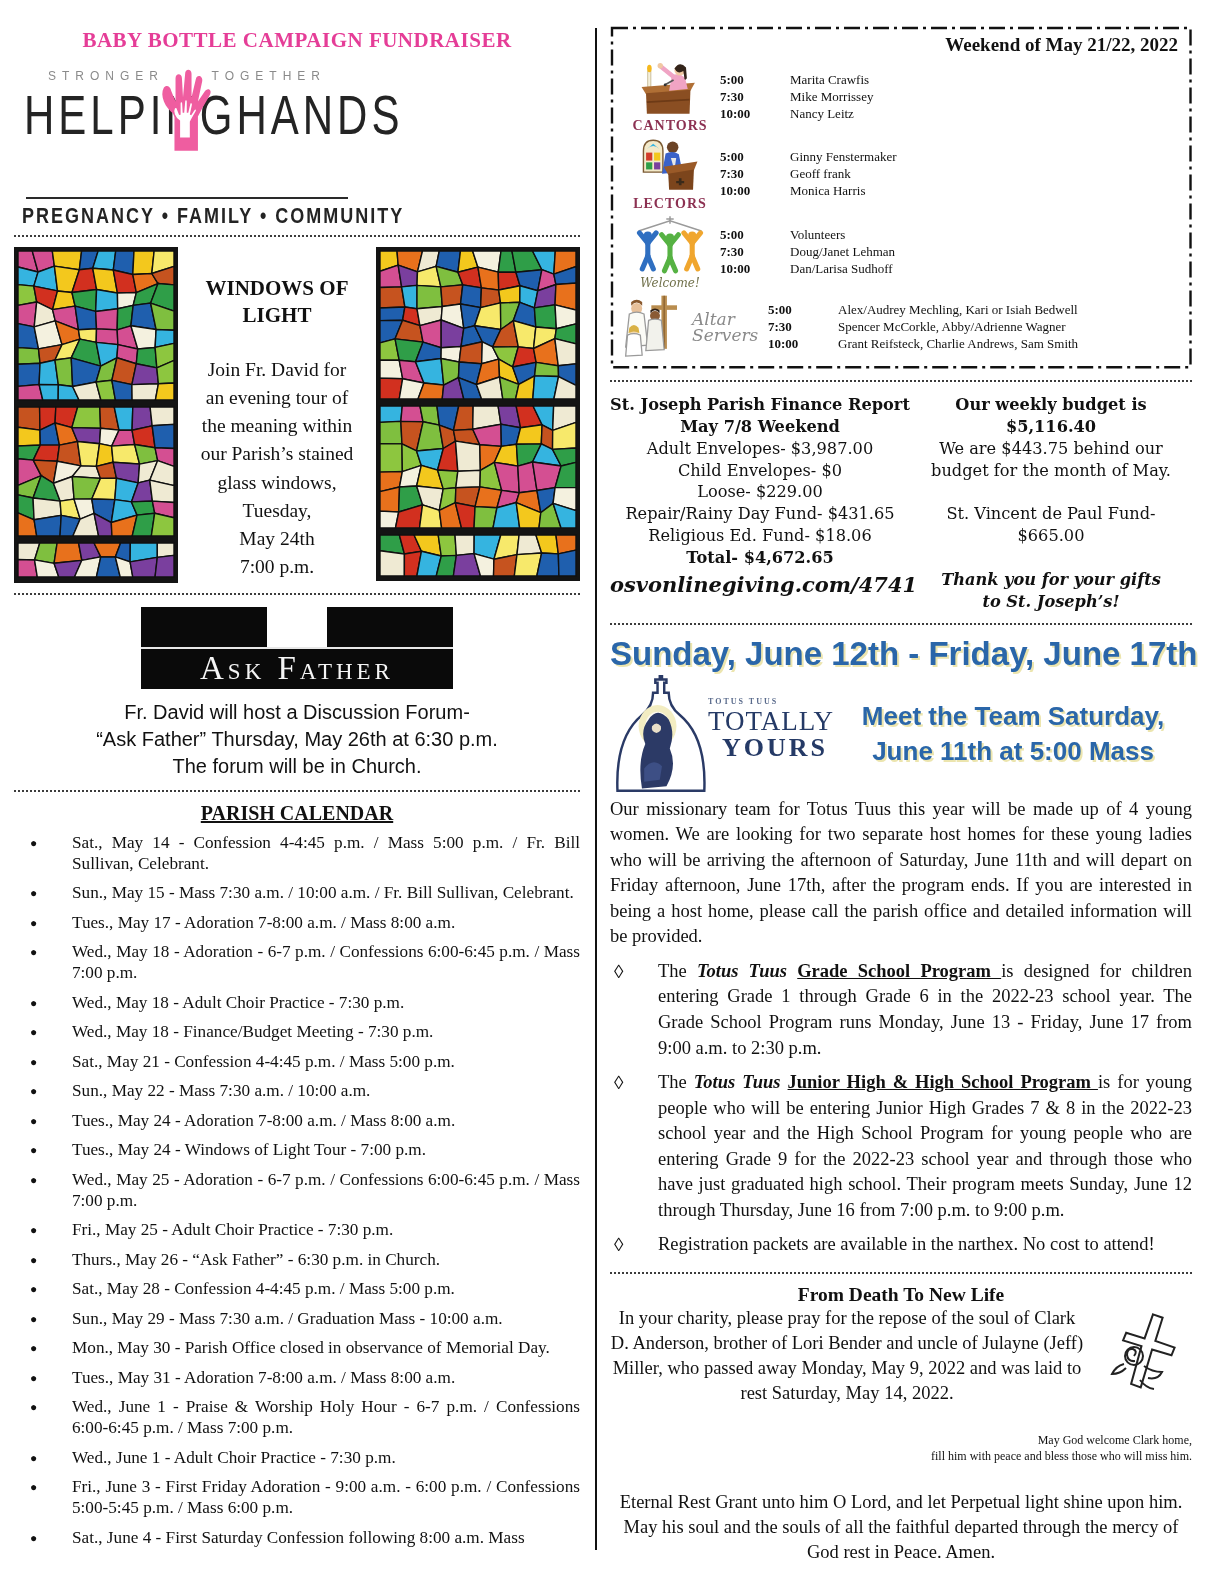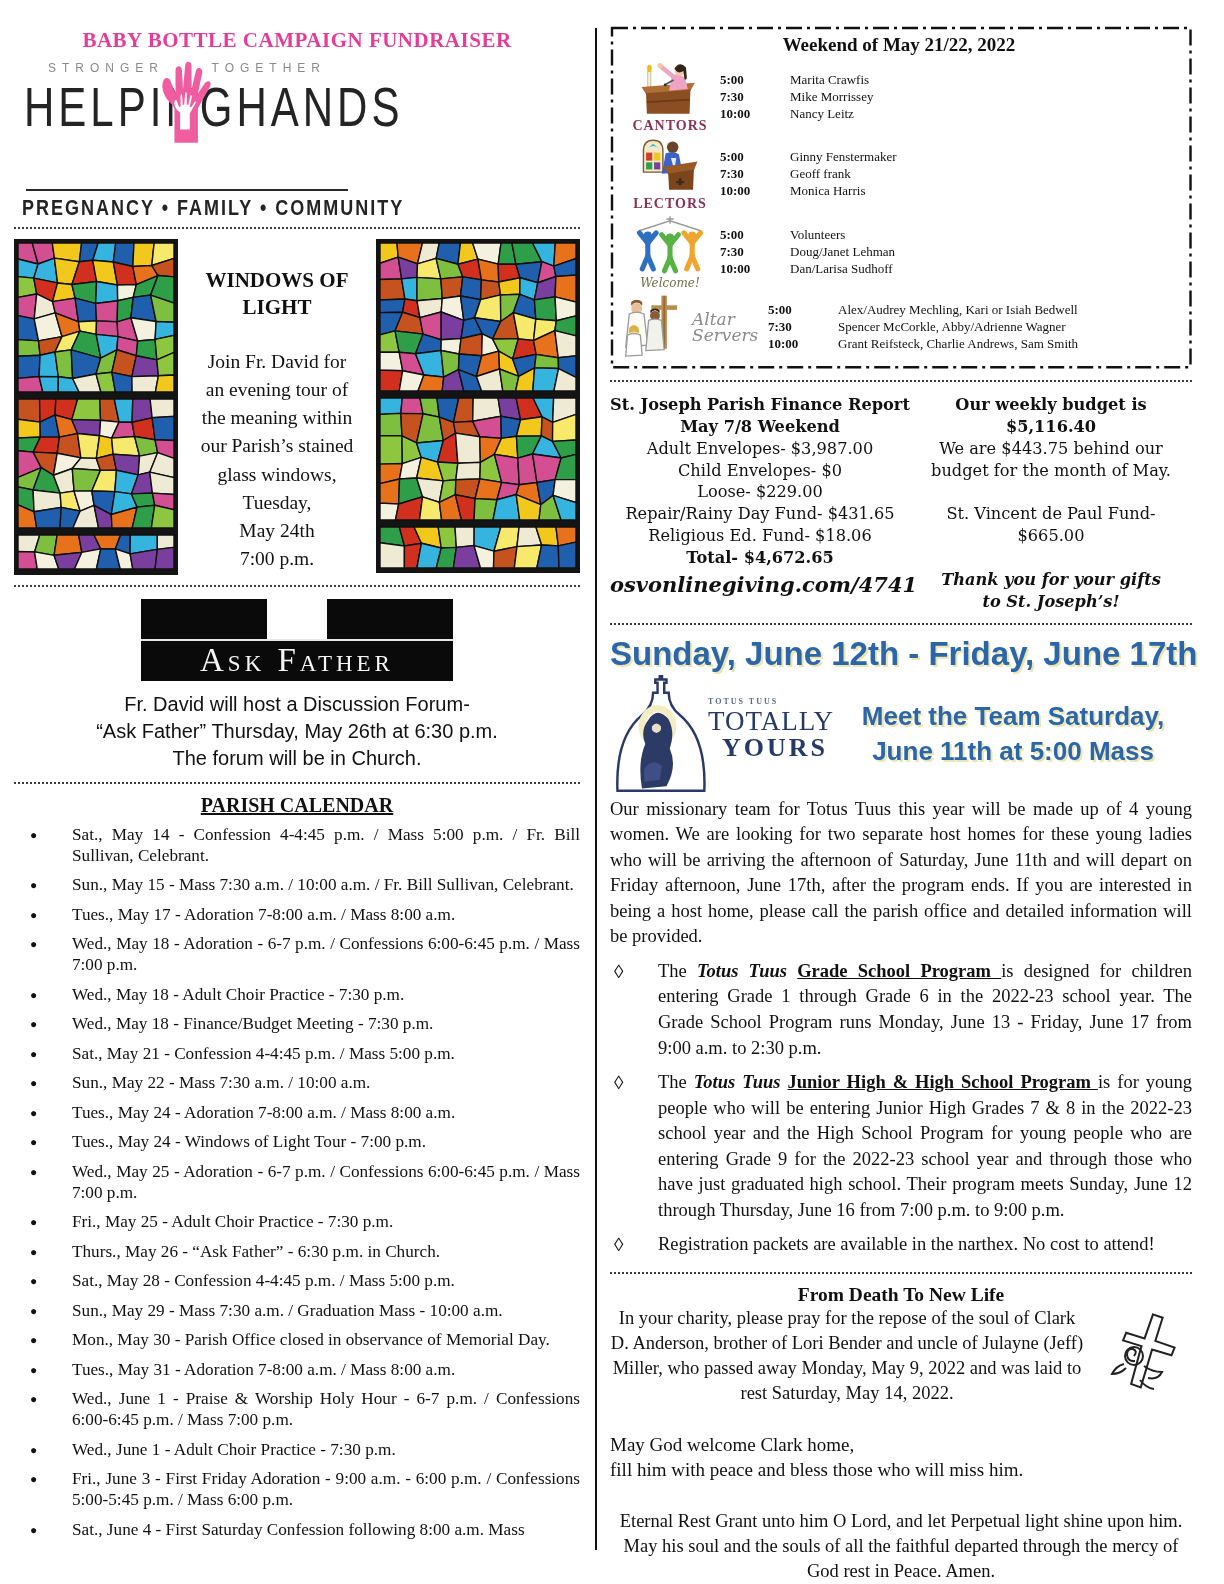--- a/index.html
+++ b/index.html
@@ -7,21 +7,21 @@
         font-family:"Liberation Serif",serif;color:#111;}
   .vdivider{position:absolute;left:595px;top:28px;width:2px;height:1522px;background:#111;}
   .col-left{position:absolute;left:14px;top:28px;width:566px;}
   .col-right{position:absolute;left:610px;top:26px;width:582px;}
   .sep{border-top:2px dotted #3c3c3c;height:0;margin:10px 0;}
   .prewrap{white-space:pre-line;}
   .b{font-weight:bold;}
 
   
   .campaign-title{color:#e53d97;font-weight:bold;font-size:21px;text-align:center;letter-spacing:.5px;}
-  .logo-row{display:flex;margin-top:0;flex-direction:column;}
+  .logo-row{display:flex;margin-top:8px;flex-direction:column;}
   .hh-logo{position:relative;width:330px;padding-left:8px;}
   .hh-top{display:flex;justify-content:space-between;padding:0 26px;font-family:"Liberation Sans",sans-serif;
           font-size:12px;letter-spacing:6px;color:#8a8a8a;margin-top:8px;}
   .hh-main{display:flex;justify-content:space-between;padding:0 2px;font-family:"Liberation Sans",sans-serif;
            font-size:42px;color:#242424;transform:scaleY(1.30);transform-origin:top;letter-spacing:4px;margin-top:2px;}
   .hh-hand{position:absolute;left:50%;top:4px;transform:translateX(-50%);z-index:2;}
   .hh-rule{height:2px;background:#2a2a2a;margin:64px 4px 5px 4px;}
   .hh-tag{font-family:"Liberation Sans",sans-serif;font-size:18px;font-weight:bold;letter-spacing:2px;
           color:#242424;transform:scaleY(1.2);transform-origin:top;white-space:nowrap;}
   .return-note{flex:1;color:#e53d97;font-weight:bold;font-size:20px;text-align:center;margin-top:40px;line-height:1.3;}
@@ -40,21 +40,21 @@
   .forum-text{font-family:"Liberation Sans",sans-serif;font-size:20px;text-align:center;margin-top:10px;line-height:1.35;}
 
   .cal-title{font-weight:bold;font-size:20px;text-align:center;text-decoration:underline;margin-top:2px;}
   #calendar-list{list-style:none;margin:8px 0 0 0;padding:0;font-size:17.2px;line-height:1.22;}
   #calendar-list li{position:relative;padding-left:58px;margin-bottom:8.5px;text-align:justify;}
   #calendar-list li::before{content:"●";position:absolute;left:16px;top:3px;font-size:12px;}
 
   
   .schedule-box{position:relative;padding:8px 14px 6px 10px;}
   .dashdot{position:absolute;inset:0;width:100%;height:100%;pointer-events:none;}
-  .sched-title{font-weight:bold;font-size:19px;text-align:center;margin-bottom:4px;}
+  .sched-title{font-weight:bold;font-size:19px;text-align:right;margin-bottom:4px;}
   .sg-row{display:flex;margin:2px 0;}
   .sg-icon{width:100px;flex:none;display:flex;flex-direction:column;align-items:center;}
   .sg-icon.alt{width:148px;flex-direction:row;align-items:center;justify-content:flex-start;}
   .cap-label{color:#8c3152;font-weight:bold;font-size:14px;letter-spacing:1px;margin-top:-2px;}
   .script-label{color:#70704a;font-style:italic;font-size:12px;margin-top:-2px;font-family:"DejaVu Serif",serif;}
   .alt-label{color:#8a8a8a;font-style:italic;font-size:17px;line-height:.95;font-family:"DejaVu Serif",serif;white-space:pre-line;margin-left:2px;}
   .sg-grid{display:grid;grid-template-columns:58px 1fr;column-gap:12px;row-gap:1px;align-content:center;flex:1;font-size:13px;}
   .sg-time{font-weight:bold;}
   .sg-name{}
 
@@ -78,21 +78,21 @@
   .totus-para{font-size:18.5px;line-height:1.38;text-align:justify;margin-top:4px;}
   .tbullet{position:relative;padding-left:48px;margin-top:9px;font-size:18.5px;line-height:1.38;text-align:justify;}
   .tb-marker{position:absolute;left:4px;top:0;font-size:19px;}
   .seg-bi{font-weight:bold;font-style:italic;}
   .seg-bu{font-weight:bold;text-decoration:underline;}
 
   .mem-title{font-weight:bold;font-size:19.5px;text-align:center;margin-top:6px;}
   .mem-wrap{position:relative;padding-right:108px;}
   .mem-cross{position:absolute;right:0;top:4px;}
   .mem-para{font-size:18.5px;line-height:1.35;text-align:center;}
-  .mem-blessing{font-size:19px;line-height:1.35;text-align:left;margin-top:26px;}
+  .mem-blessing{font-size:12px;line-height:1.35;text-align:right;margin-top:26px;}
   .mem-prayer{font-size:18.5px;line-height:1.35;text-align:center;margin-top:26px;padding:0 4px;}
 </style>
 </head>
 <body>
 
 <div class="page">
   <div class="vdivider"></div>
 
   <div class="col-left">
     <div class="campaign-title">BABY BOTTLE CAMPAIGN FUNDRAISER</div>

